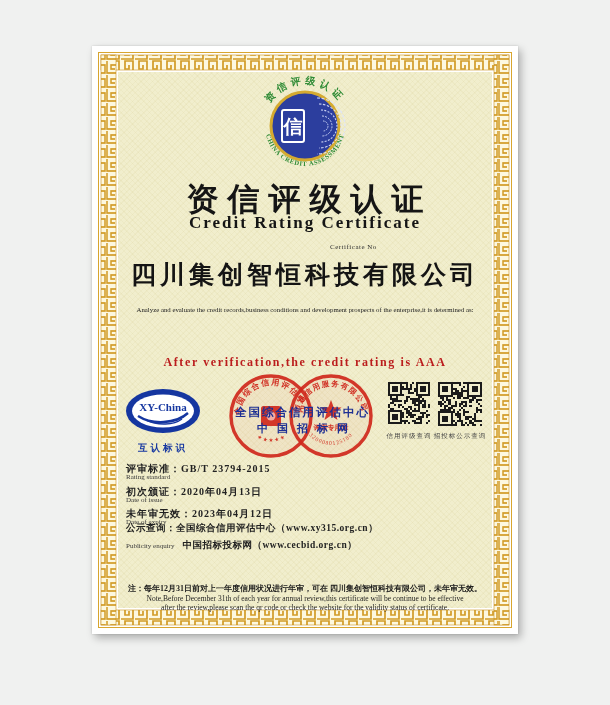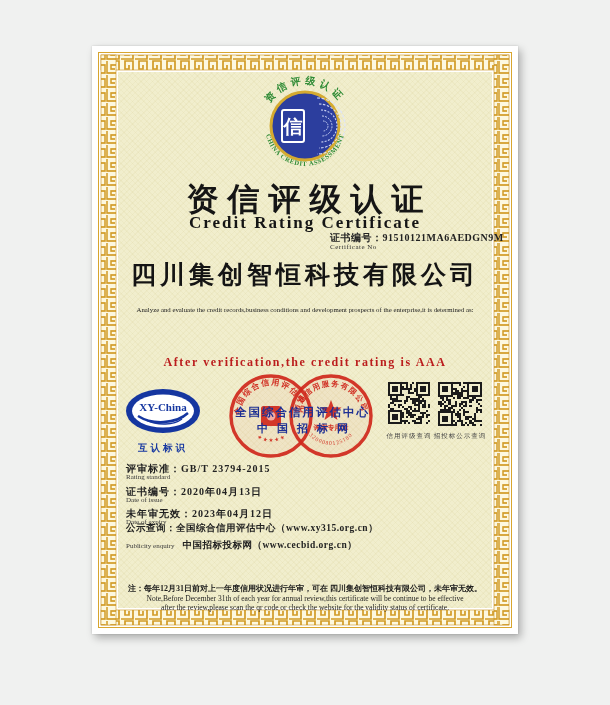--- a/index.html
+++ b/index.html
@@ -121,21 +121,20 @@
         </text>
         <text font-size="6.6" font-weight="bold" fill="#2f8b35" letter-spacing="0.6">
           <textPath href="#arcBot" startOffset="50%" text-anchor="middle">CHINA CREDIT ASSESSMENT</textPath>
         </text>
       </svg>
     </div>
 
     <div class="abs ctr title">资信评级认证</div>
     <div class="abs ctr subtitle">Credit Rating Certificate</div>
 
-    <div class="abs certno"><span>证书编号：</span><span>91510121MA6AEDGN9M</span></div>
     <div class="abs certno-sub">Certificate  No</div>
 
     <div class="abs ctr company">四川集创智恒科技有限公司</div>
 
     <div class="abs ctr desc-en">Analyze and evaluate the credit records,business conditions and development prospects of the enterprise,it is determined as:</div>
 
     <div class="abs ctr rating-en">After verification,the credit rating is AAA</div>
 
     <svg class="abs xy-logo" width="82" height="54" viewBox="0 0 82 54">
       <ellipse cx="41" cy="25" rx="37" ry="22" fill="#1536a0"></ellipse>
@@ -471,21 +470,21 @@
         <rect x="16" y="20" width="1" height="1"></rect>
         <rect x="17" y="20" width="1" height="1"></rect>
         <rect x="20" y="20" width="1" height="1"></rect>
       </svg>
     <div class="abs qr-cap qr-cap1">信用评级查询</div>
     <div class="abs qr-cap qr-cap2">招投标公示查询</div>
 
     <div class="abs inforow-main r1m"><span>评审标准：</span><span>GB/T 23794-2015</span></div>
     <div class="abs inforow-sub r1s">Rating standard</div>
 
-    <div class="abs inforow-main r2m"><span>证书编号：</span><span>2020年04月13日</span></div>
+    <div class="abs inforow-main r2m"><span>初次颁证：</span><span>2020年04月13日</span></div>
     <div class="abs inforow-sub r2s">Date of issue</div>
 
     <div class="abs inforow-main r3m"><span>未年审无效：</span><span>2023年04月12日</span></div>
     <div class="abs inforow-sub r3s">Date of expiry</div>
 
     <div class="abs q1"><span>公示查询：</span><span>全国综合信用评估中心（www.xy315.org.cn）</span></div>
     <div class="abs q2"><span class="q2sub">Publicity enquiry</span>&nbsp;&nbsp;<span class="q2val">中国招标投标网（www.cecbid.org.cn）</span></div>
 
     <div class="abs ctr note-zh">注：每年12月31日前对上一年度信用状况进行年审，可在 四川集创智恒科技有限公司，未年审无效。</div>
     <div class="abs ctr note-en1">Note,Before December 31th of each year for annual review,this certificate will be continue to be effective</div>

